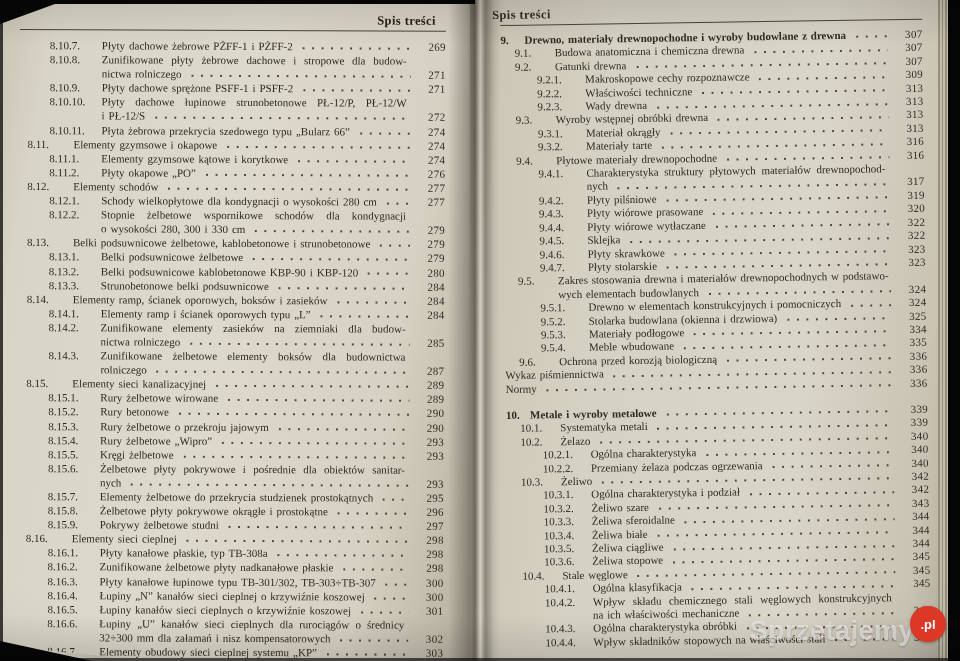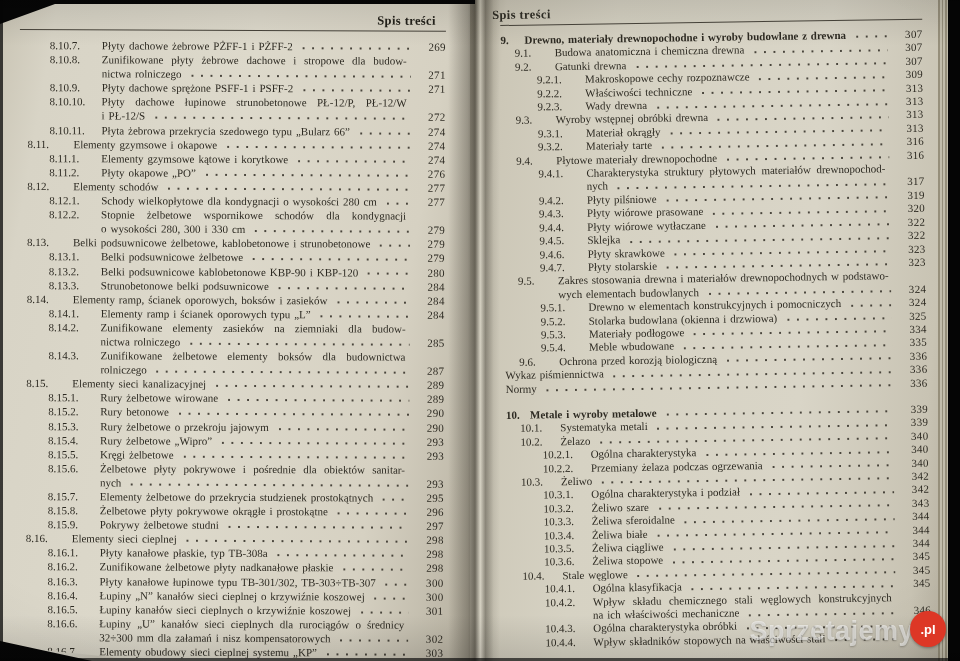--- a/index.html
+++ b/index.html
@@ -45,21 +45,21 @@
   .sliver-bl{position:absolute;bottom:0;left:0;width:150px;height:18px;
     background:linear-gradient(90deg,#eceadf,#ccc8ba 65%,rgba(204,200,186,0));
     clip-path:polygon(0 15%,100% 100%,0 100%);}
   .corner-bl{position:absolute;bottom:0;left:0;width:92px;height:20px;background:#060606;
     clip-path:polygon(0 0,100% 100%,0 100%);}
   .bottom-strip{position:absolute;bottom:0;left:0;right:0;height:3px;background:rgba(5,5,5,.65);}
   .photo-overlay{position:absolute;inset:0;pointer-events:none;
     background:radial-gradient(125% 105% at 48% 45%, rgba(0,0,0,0) 55%, rgba(0,0,0,.16) 100%),
       linear-gradient(180deg, rgba(0,0,0,.10), rgba(0,0,0,0) 7%, rgba(0,0,0,0) 93%, rgba(0,0,0,.12));}
   
-  .watermark{position:absolute;right:14px;bottom:14px;display:flex;align-items:flex-end;
+  .watermark{position:absolute;right:14px;bottom:14px;display:flex;align-items:flex-start;
     font-family:"Liberation Sans",sans-serif;pointer-events:none;}
   .wm-text{color:rgba(255,255,255,.55);font-size:27px;font-weight:bold;letter-spacing:.5px;
     margin-top:10px;text-shadow:0 1px 2px rgba(0,0,0,.25);}
   .wm-badge{width:36px;height:36px;border-radius:50%;color:#fff;font-size:13px;font-weight:bold;
     display:flex;align-items:center;justify-content:center;margin-left:-4px;
     box-shadow:0 1px 3px rgba(0,0,0,.35);}
 </style>
 </head>
 <body>
 

